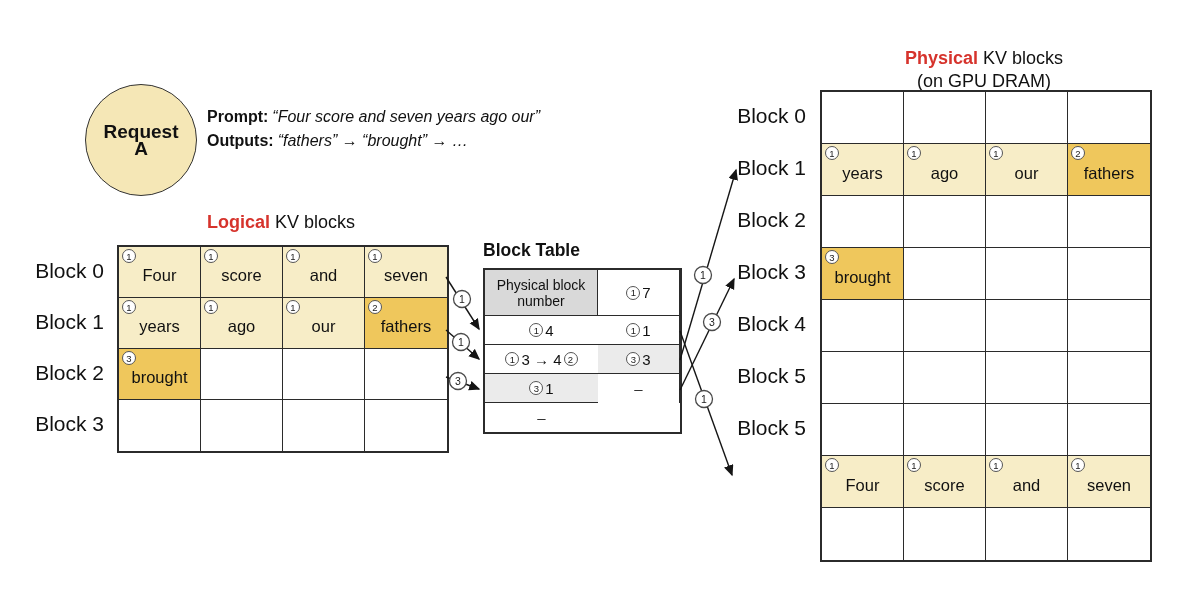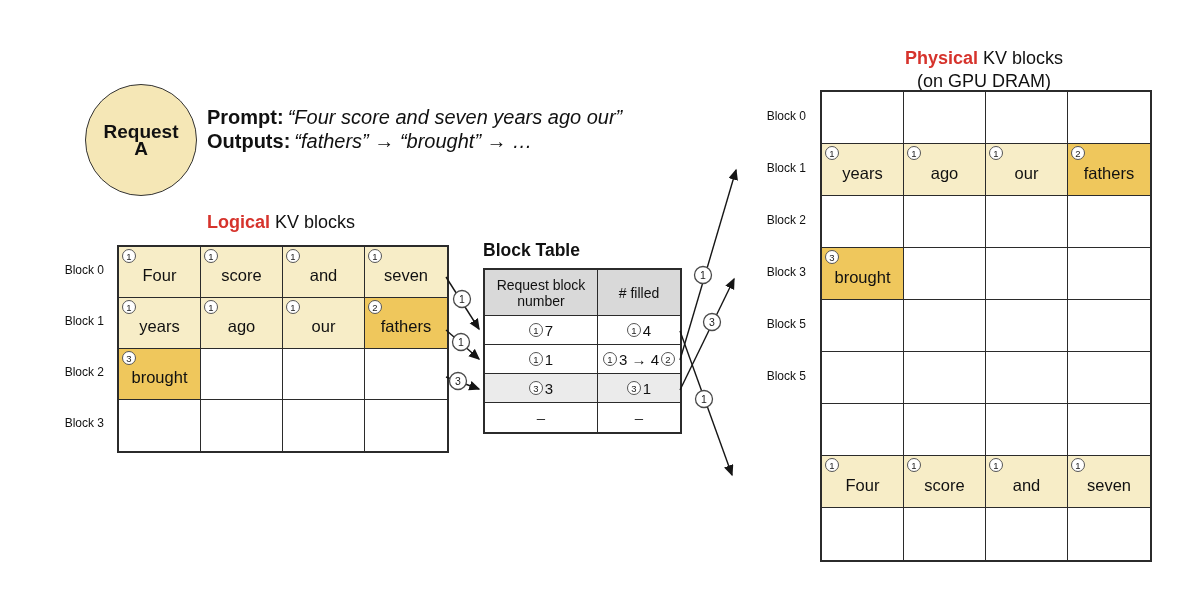--- a/index.html
+++ b/index.html
@@ -6,21 +6,21 @@
   .canvas{position:relative;width:1181px;height:593px;background:#ffffff;overflow:hidden;
           font-family:"Liberation Sans",sans-serif;color:#111;}
   .abs{position:absolute;}
 
   
   .request-circle{left:85px;top:84px;width:110px;height:110px;border-radius:50%;
     background:var(--circle,#f5e7b6);border:1.6px solid #333;display:flex;flex-direction:column;
     align-items:center;justify-content:center;font-size:19px;line-height:17px;text-align:center;font-weight:bold;}
 
   
-  .prompt-block{left:207px;top:105px;font-size:20px;line-height:24px;}
+  .prompt-block{left:207px;top:105px;font-size:16px;line-height:24px;}
   .prompt-block i{margin-left:4px;}
 
   
   .sec-title{font-size:18px;text-align:center;}
   .red{color:var(--red,#d6332c);font-weight:bold;}
   .logical-title{left:117px;top:212px;width:328px;}
   .physical-title{left:790px;top:28px;width:388px;line-height:23px;margin-top:19px;}
   .bt-title{left:483px;top:240px;width:195px;font-weight:bold;font-size:17.5px;}
 
   
@@ -34,21 +34,21 @@
   .word{font-size:16.5px;padding-top:7px;}
   .badge{box-sizing:border-box;width:14px;height:14px;border:1.3px solid #555;border-radius:50%;
          background:#fff;font-size:9.5px;line-height:11px;display:flex;align-items:center;
          justify-content:center;font-style:normal;color:#222;}
   .cell-badge{position:absolute;left:3px;top:2px;}
 
   #logical-grid{left:117px;top:245px;grid-template-columns:repeat(4,82px);grid-auto-rows:51px;}
   #physical-grid{left:820px;top:90px;grid-template-columns:repeat(4,82px);grid-auto-rows:52px;}
 
   
-  .labels{font-size:12px;}
+  .labels{font-size:21px;}
   .labels div{text-align:right;}
   #logical-labels{left:0;top:245px;width:104px;}
   #logical-labels div{height:51px;line-height:51px;}
   #physical-labels{left:700px;top:90px;width:106px;}
   #physical-labels div{height:52px;line-height:52px;}
 
   
   #block-table{left:483px;top:268px;grid-template-columns:113px 82px;}
   .bt-head{background:var(--hdrgray,#d9d9d9);font-size:14px;line-height:16px;text-align:center;
            flex-direction:column;}
@@ -132,22 +132,21 @@
       <div class="cell fill-white"></div>
       <div class="cell fill-white"></div>
       <div class="cell fill-white no-r"></div>
       <div class="cell fill-white no-b"></div>
       <div class="cell fill-white no-b"></div>
       <div class="cell fill-white no-b"></div>
       <div class="cell fill-white no-r no-b"></div>
     </div>
 
   <div id="block-table" class="abs grid" style="grid-template-rows: 46px repeat(4, 29px);">
-      <div class="cell bt-head">Request block number</div>
-      <div class="cell bt-head no-r"># filled</div>
+      <div class="cell bt-head">Physical block number</div>
       <div class="cell bt-cell bg-white">
         <span class="badge">1</span>
         <span>7</span>
       </div>
       <div class="cell bt-cell bg-white no-r">
         <span class="badge">1</span>
         <span>4</span>
       </div>
       <div class="cell bt-cell bg-white">
         <span class="badge">1</span>
@@ -172,20 +171,21 @@
       <div class="cell bt-cell bg-white no-r no-b">
         <span class="dash">–</span>
       </div>
     </div>
 
   <div id="physical-labels" class="abs labels">
       <div>Block 0</div>
       <div>Block 1</div>
       <div>Block 2</div>
       <div>Block 3</div>
+      <div>Block 4</div>
       <div>Block 5</div>
       <div>Block 5</div>
     </div>
   <div id="physical-grid" class="abs grid">
       <div class="cell fill-white"></div>
       <div class="cell fill-white"></div>
       <div class="cell fill-white"></div>
       <div class="cell fill-white no-r"></div>
       <div class="cell fill-cream">
         <span class="badge cell-badge">1</span>

